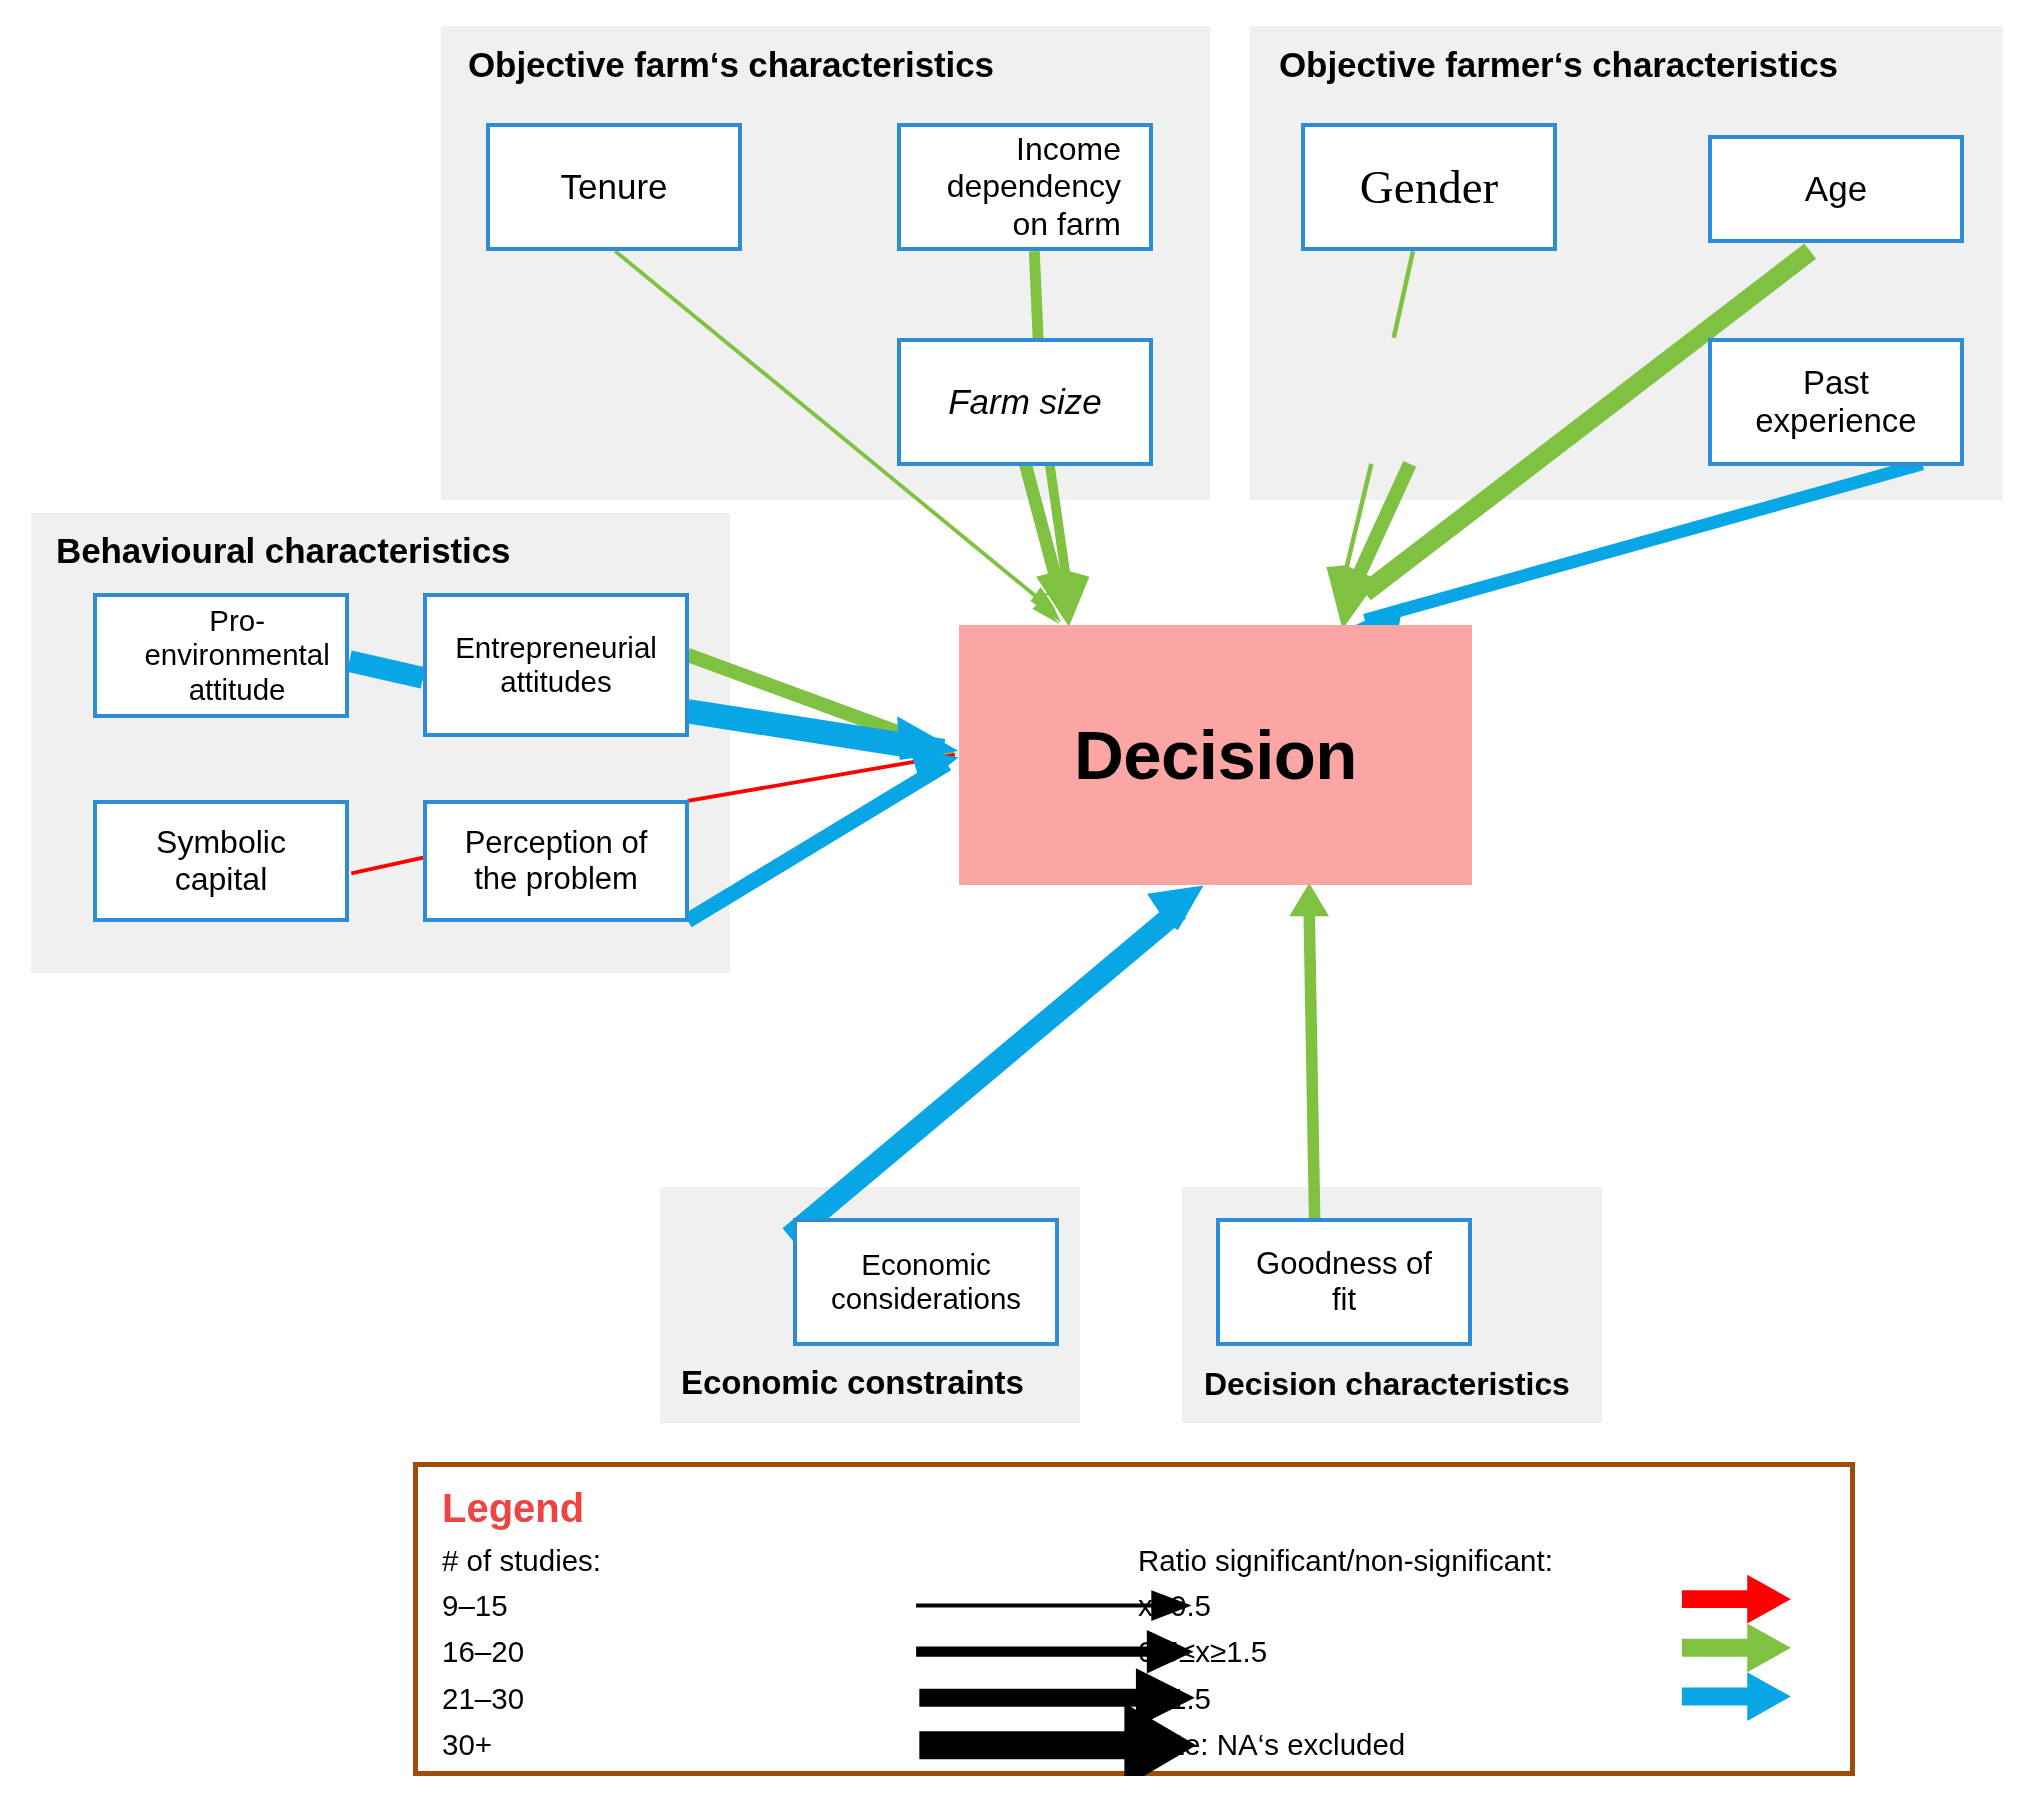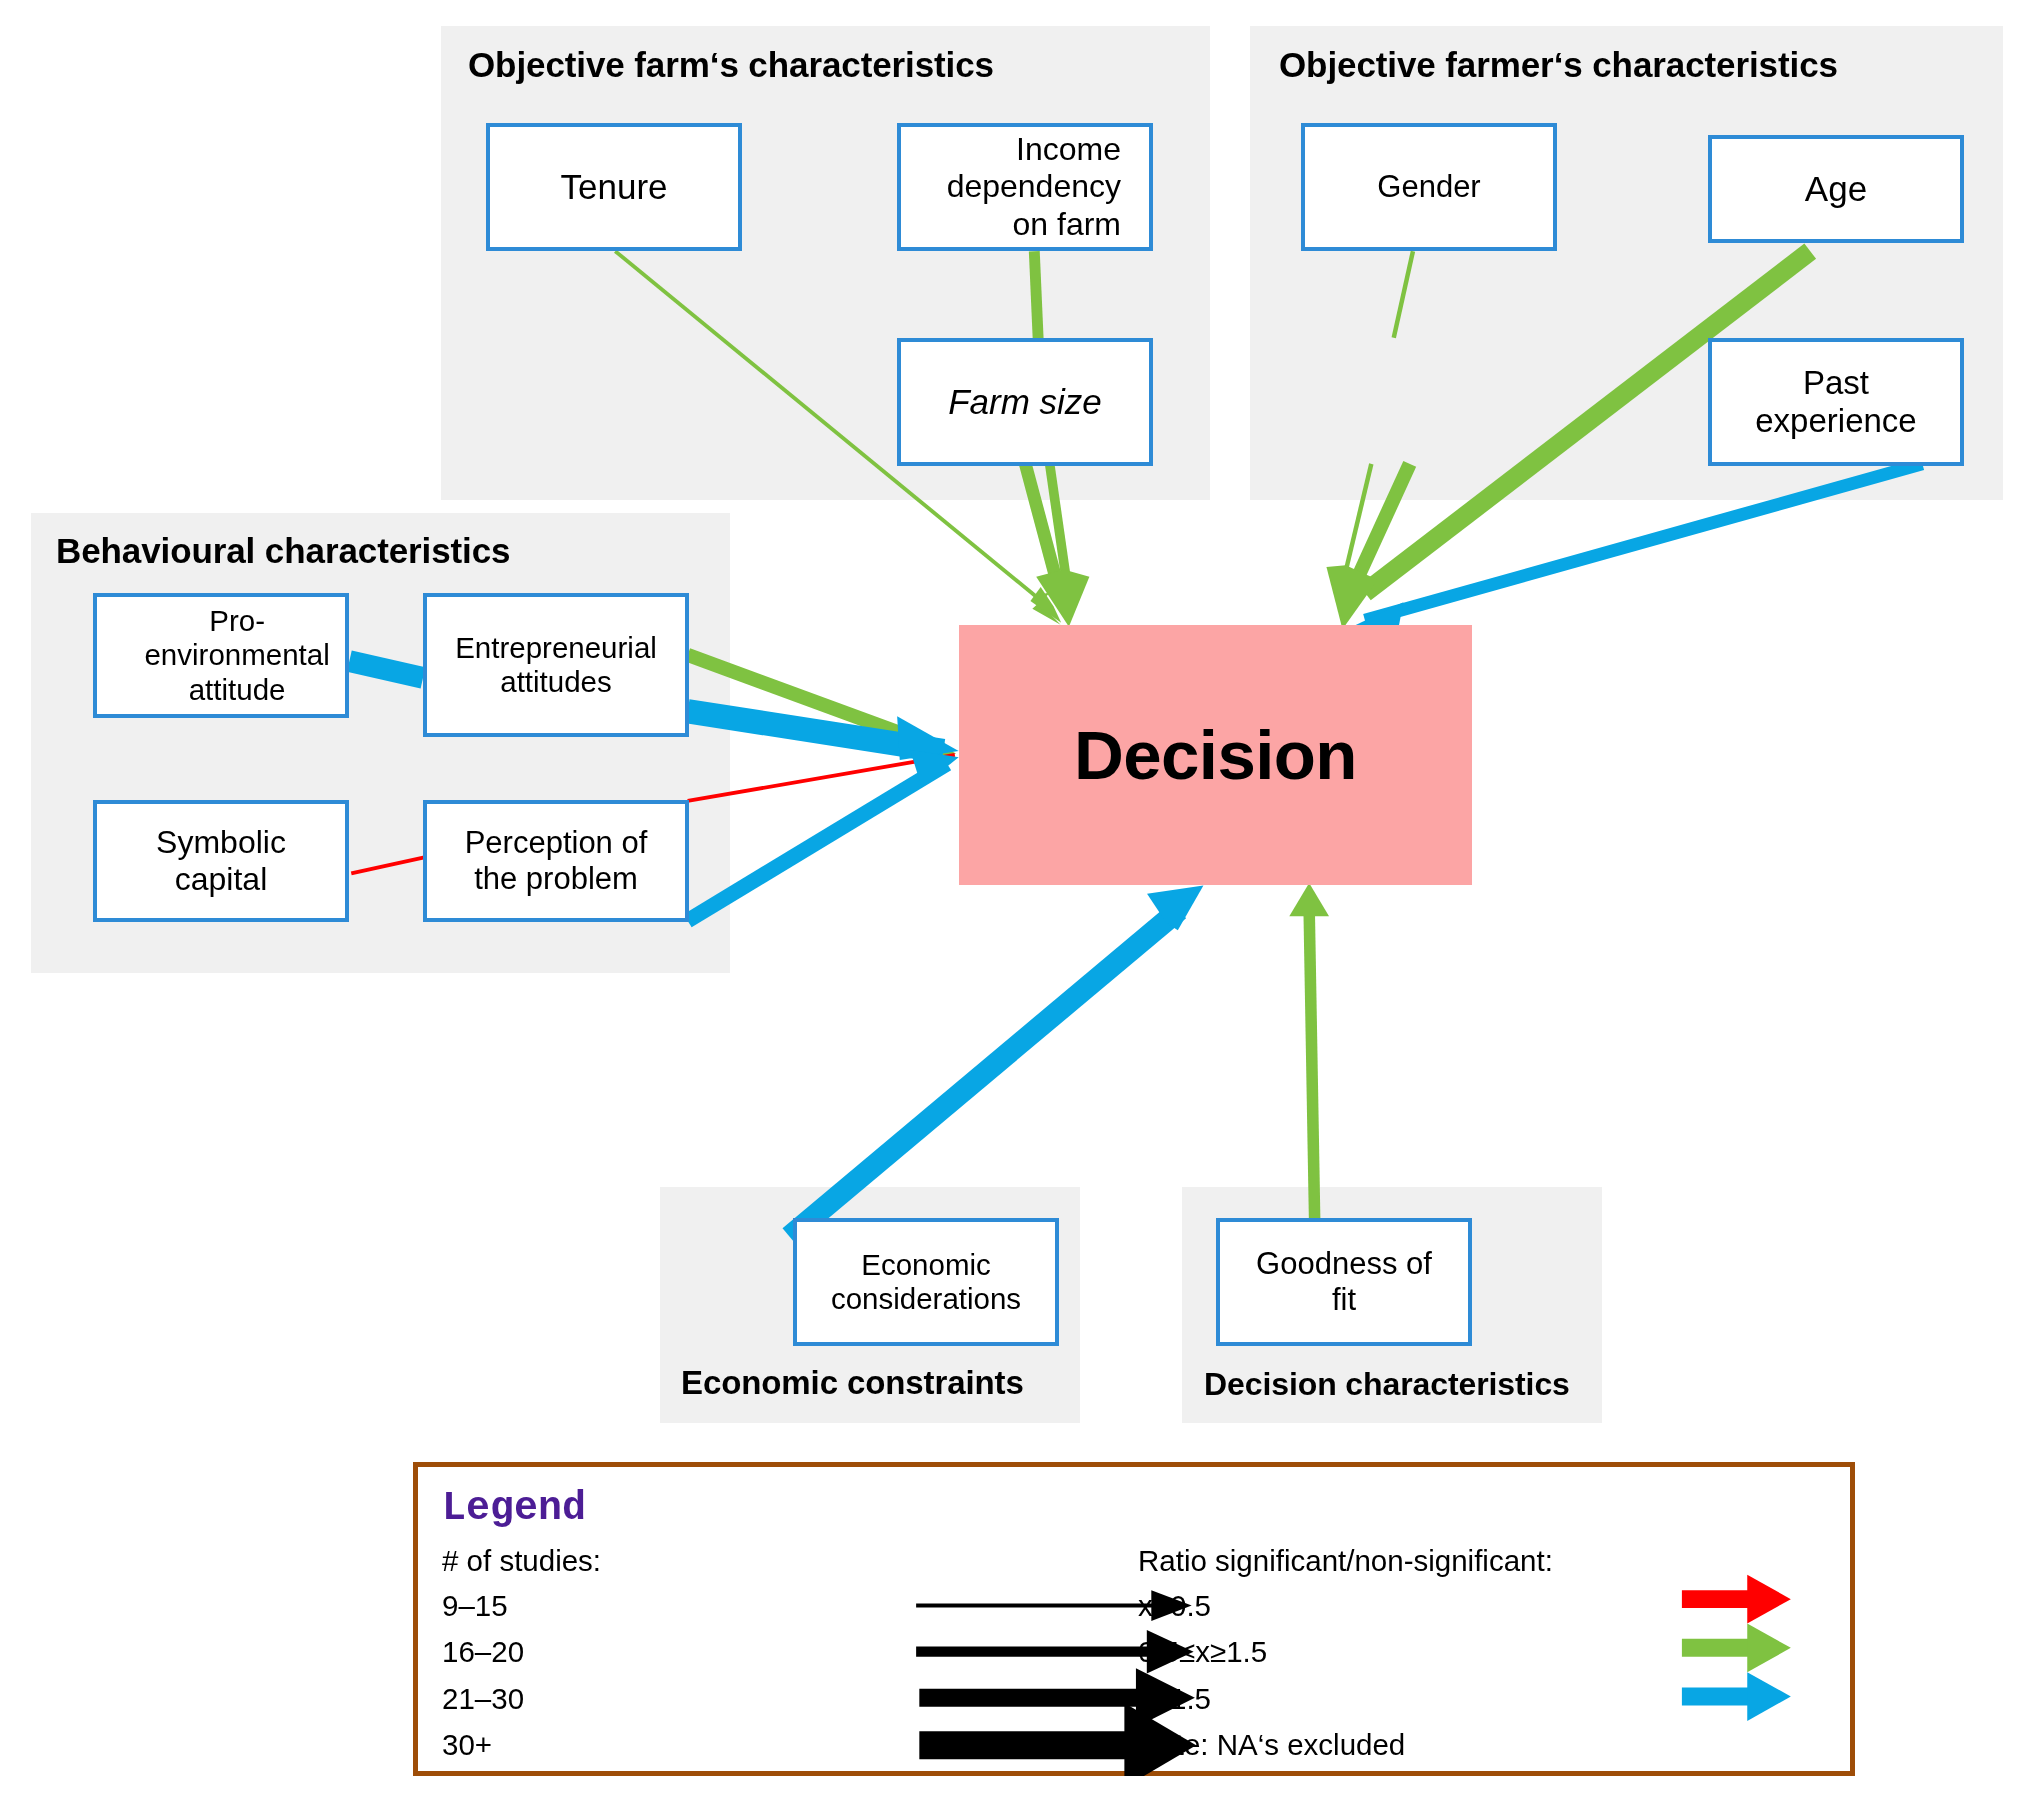--- a/index.html
+++ b/index.html
@@ -67,22 +67,21 @@
   
   #legend-box {
     position: absolute;
     box-sizing: border-box;
     background: #FFFFFF;
     border: 5.8px solid #9E4D07;
   }
   #legend-title {
     position: absolute;
     font-weight: bold;
-    color: #4c1d95;
-    font-family: Liberation Mono, monospace;
+    color: #ef4444;
   }
   .legend-col-head {
     position: absolute;
     color: #000000;
     white-space: nowrap;
   }
   .legend-row-label {
     position: absolute;
     color: #000000;
     white-space: nowrap;
@@ -194,21 +193,21 @@
   <div class="vbox" style="left:486px; top:123px; width:256px; height:128px; font-size:35px;">
     <span>Tenure</span>
   </div>
   <div class="vbox" style="left:897px; top:123px; width:256px; height:128px; font-size:32px;text-align:right;">
     <span style="max-width:192px;">Income dependency on farm</span>
   </div>
   <div class="vbox" style="left:897px; top:338px; width:256px; height:128px; font-size:35px;font-style:italic;">
     <span>Farm size</span>
   </div>
 
-  <div class="vbox" style="left:1301px; top:123px; width:256px; height:128px; font-size:31px;">
+  <div class="vbox" style="left:1301px; top:123px; width:256px; height:128px; font-size:47px;font-family:Liberation Serif, serif;">
     <span>Gender</span>
   </div>
   <div class="vbox" style="left:1708px; top:135px; width:256px; height:108px; font-size:35px;">
     <span>Age</span>
   </div>
   <div class="vbox" style="left:1708px; top:338px; width:256px; height:128px; font-size:33px;">
     <span style="max-width:179px;">Past experience</span>
   </div>
 
   <div class="vbox" style="left:93px; top:593px; width:256px; height:125px; font-size:29.5px;padding-left:36px;">

